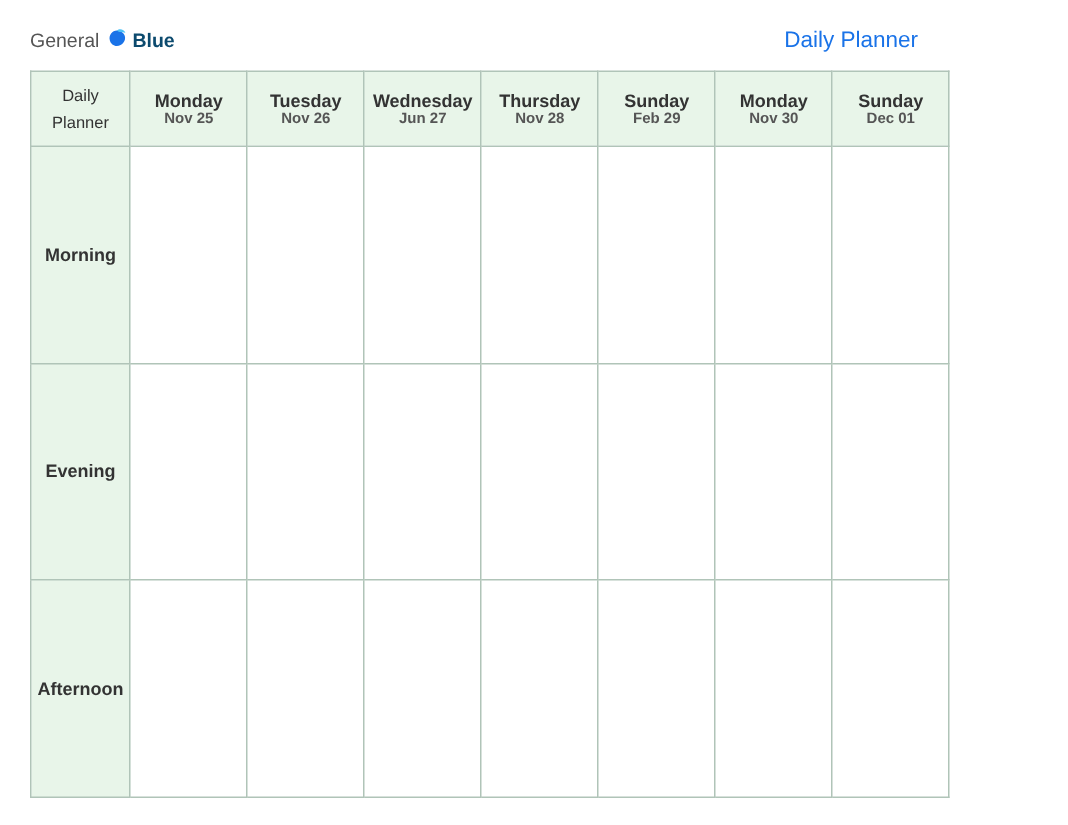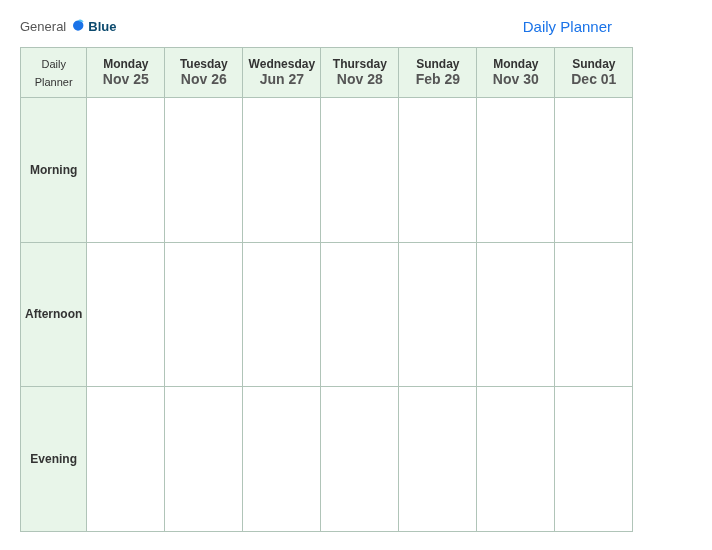--- a/index.html
+++ b/index.html
@@ -98,21 +98,21 @@
     }
 
     .day-name {
       font-size: 12px;
       font-weight: bold;
       color: #333;
       display: block;
     }
 
     .day-date {
-      font-size: 14px;
+      font-size: 10px;
       color: #555;
       display: block;
     }
 
     .row-label-cell {
       background-color: #e8f5e9;
       font-size: 12px;
       font-weight: bold;
       color: #333;
       width: 80px;
@@ -196,31 +196,31 @@
         <td class="row-label-cell">Morning</td>
         <td class="data-cell"></td>
         <td class="data-cell"></td>
         <td class="data-cell"></td>
         <td class="data-cell"></td>
         <td class="data-cell"></td>
         <td class="data-cell"></td>
         <td class="data-cell"></td>
       </tr>
       <tr>
+        <td class="row-label-cell">Evening</td>
+        <td class="data-cell"></td>
+        <td class="data-cell"></td>
+        <td class="data-cell"></td>
+        <td class="data-cell"></td>
+        <td class="data-cell"></td>
+        <td class="data-cell"></td>
+        <td class="data-cell"></td>
+      </tr>
+      <tr>
         <td class="row-label-cell">Afternoon</td>
-        <td class="data-cell"></td>
-        <td class="data-cell"></td>
-        <td class="data-cell"></td>
-        <td class="data-cell"></td>
-        <td class="data-cell"></td>
-        <td class="data-cell"></td>
-        <td class="data-cell"></td>
-      </tr>
-      <tr>
-        <td class="row-label-cell">Evening</td>
         <td class="data-cell"></td>
         <td class="data-cell"></td>
         <td class="data-cell"></td>
         <td class="data-cell"></td>
         <td class="data-cell"></td>
         <td class="data-cell"></td>
         <td class="data-cell"></td>
       </tr>
     </tbody>
   </table>

